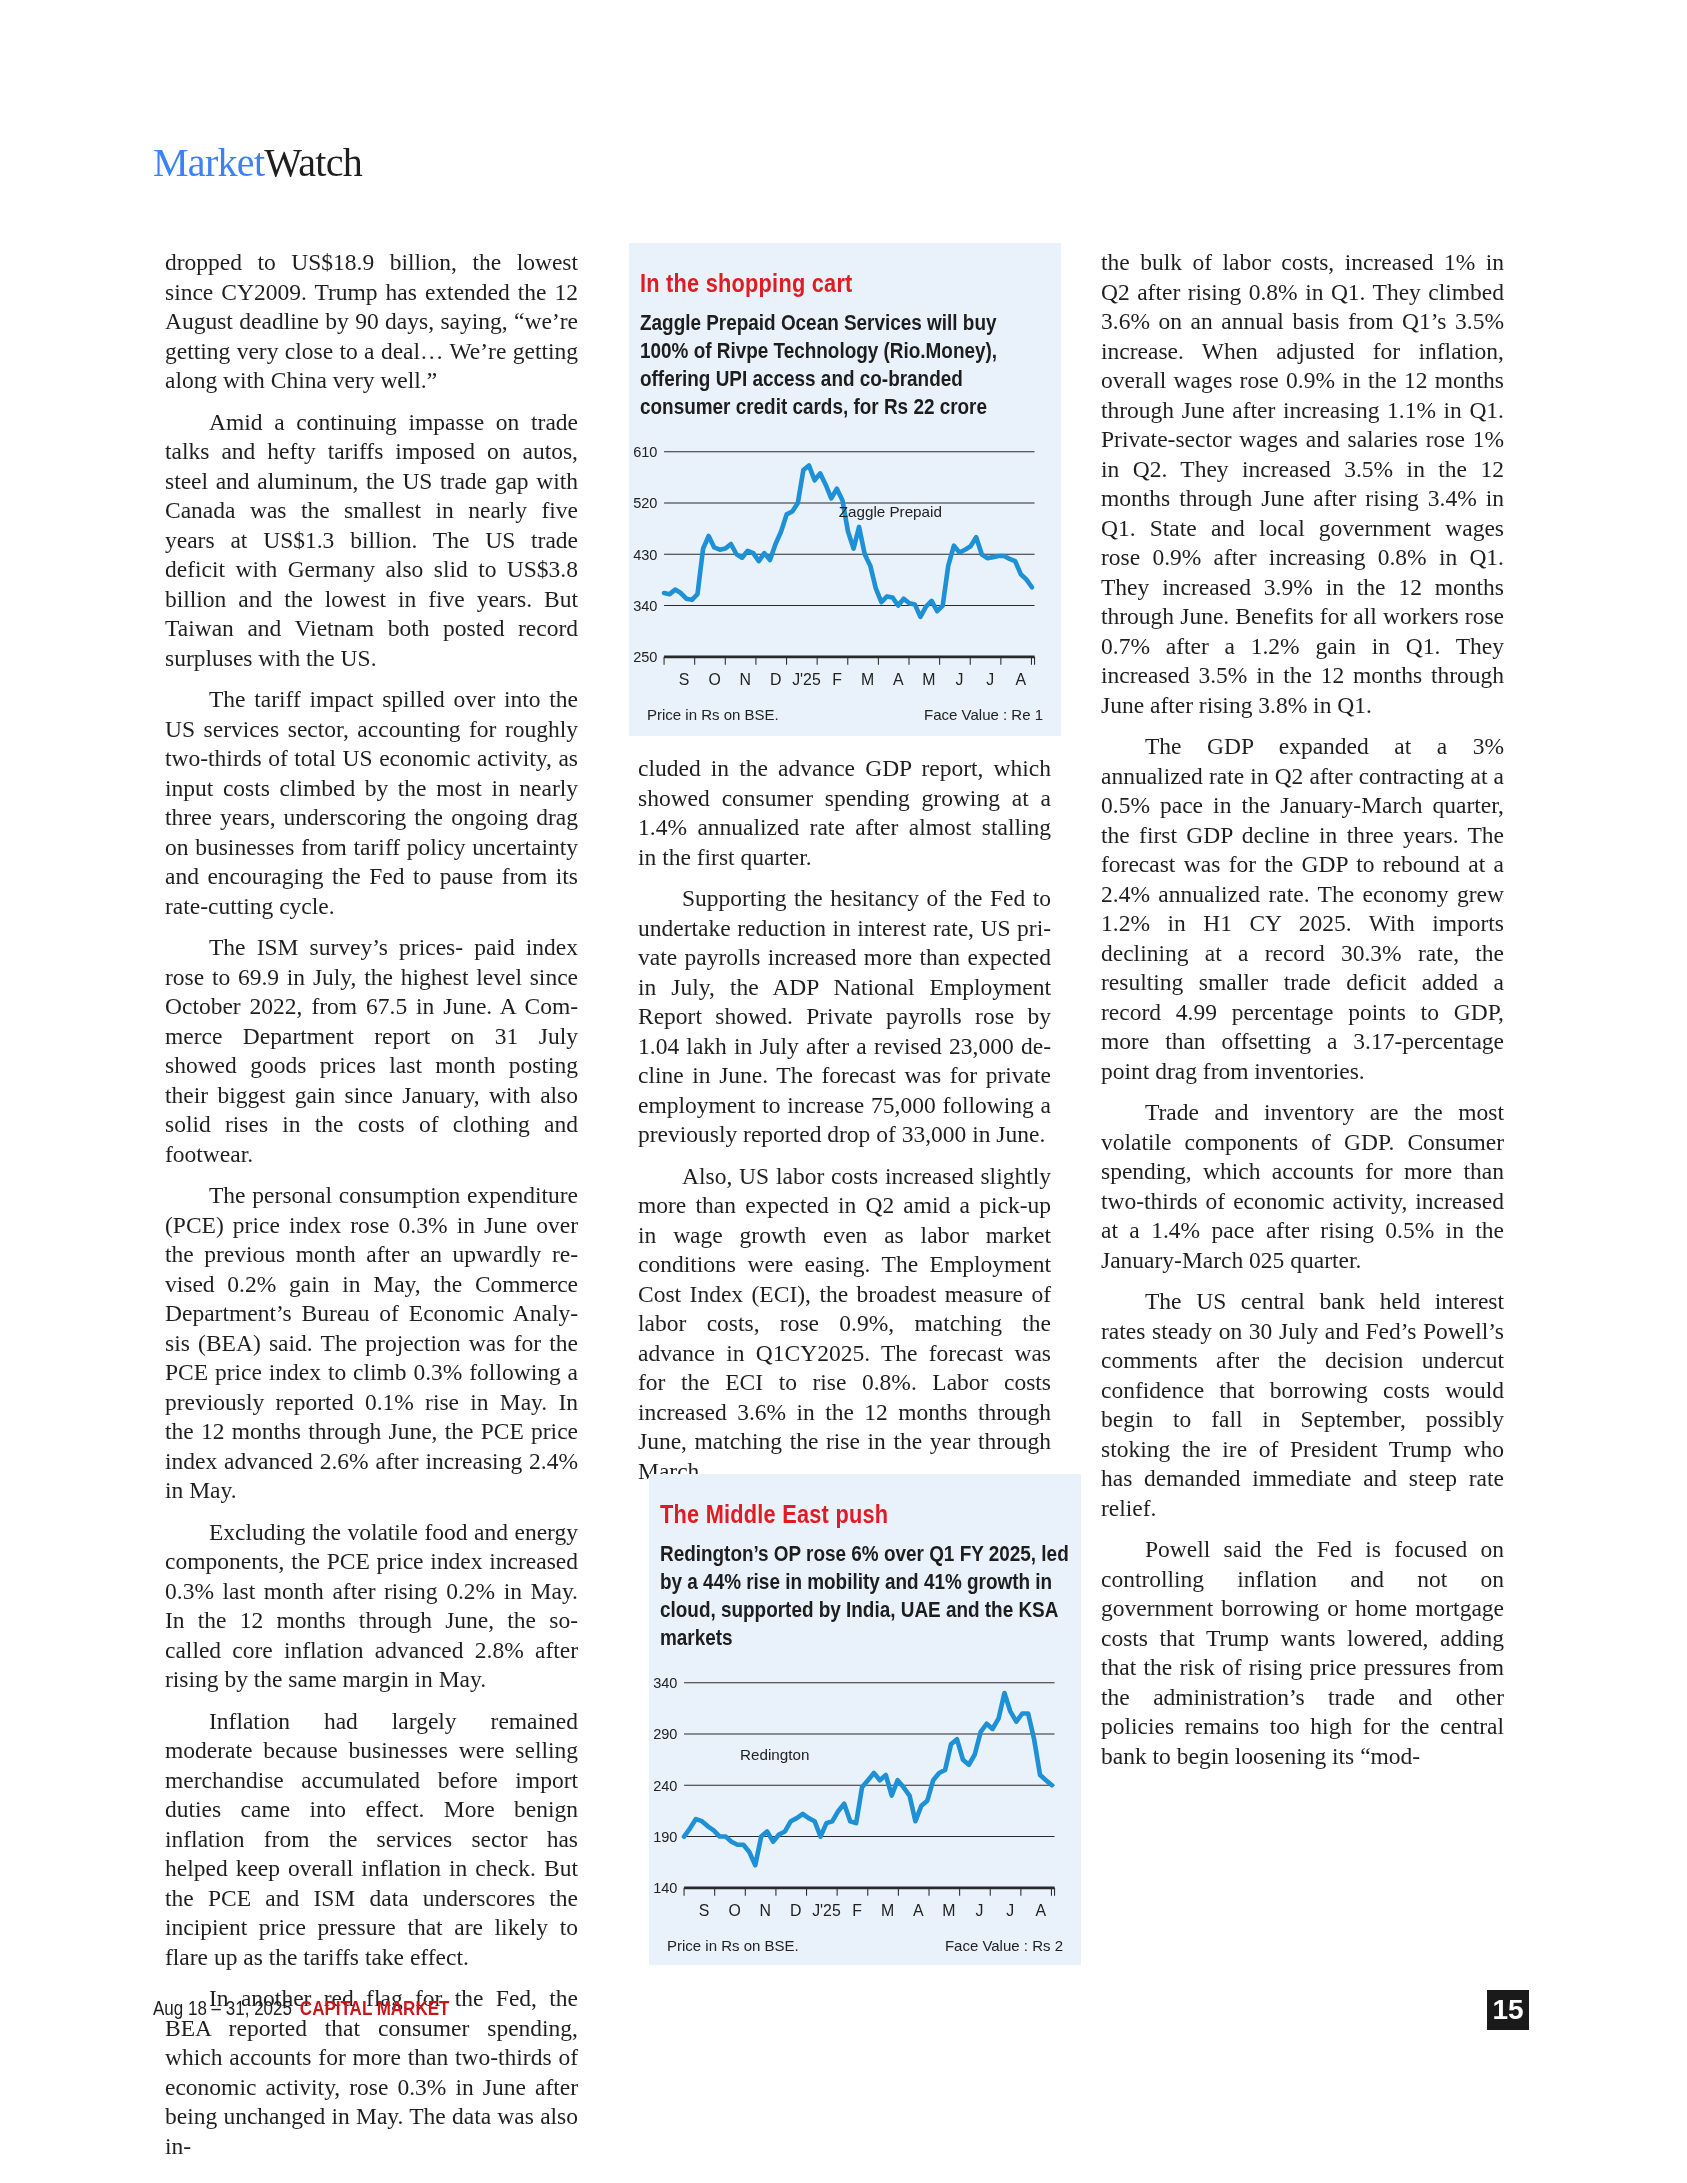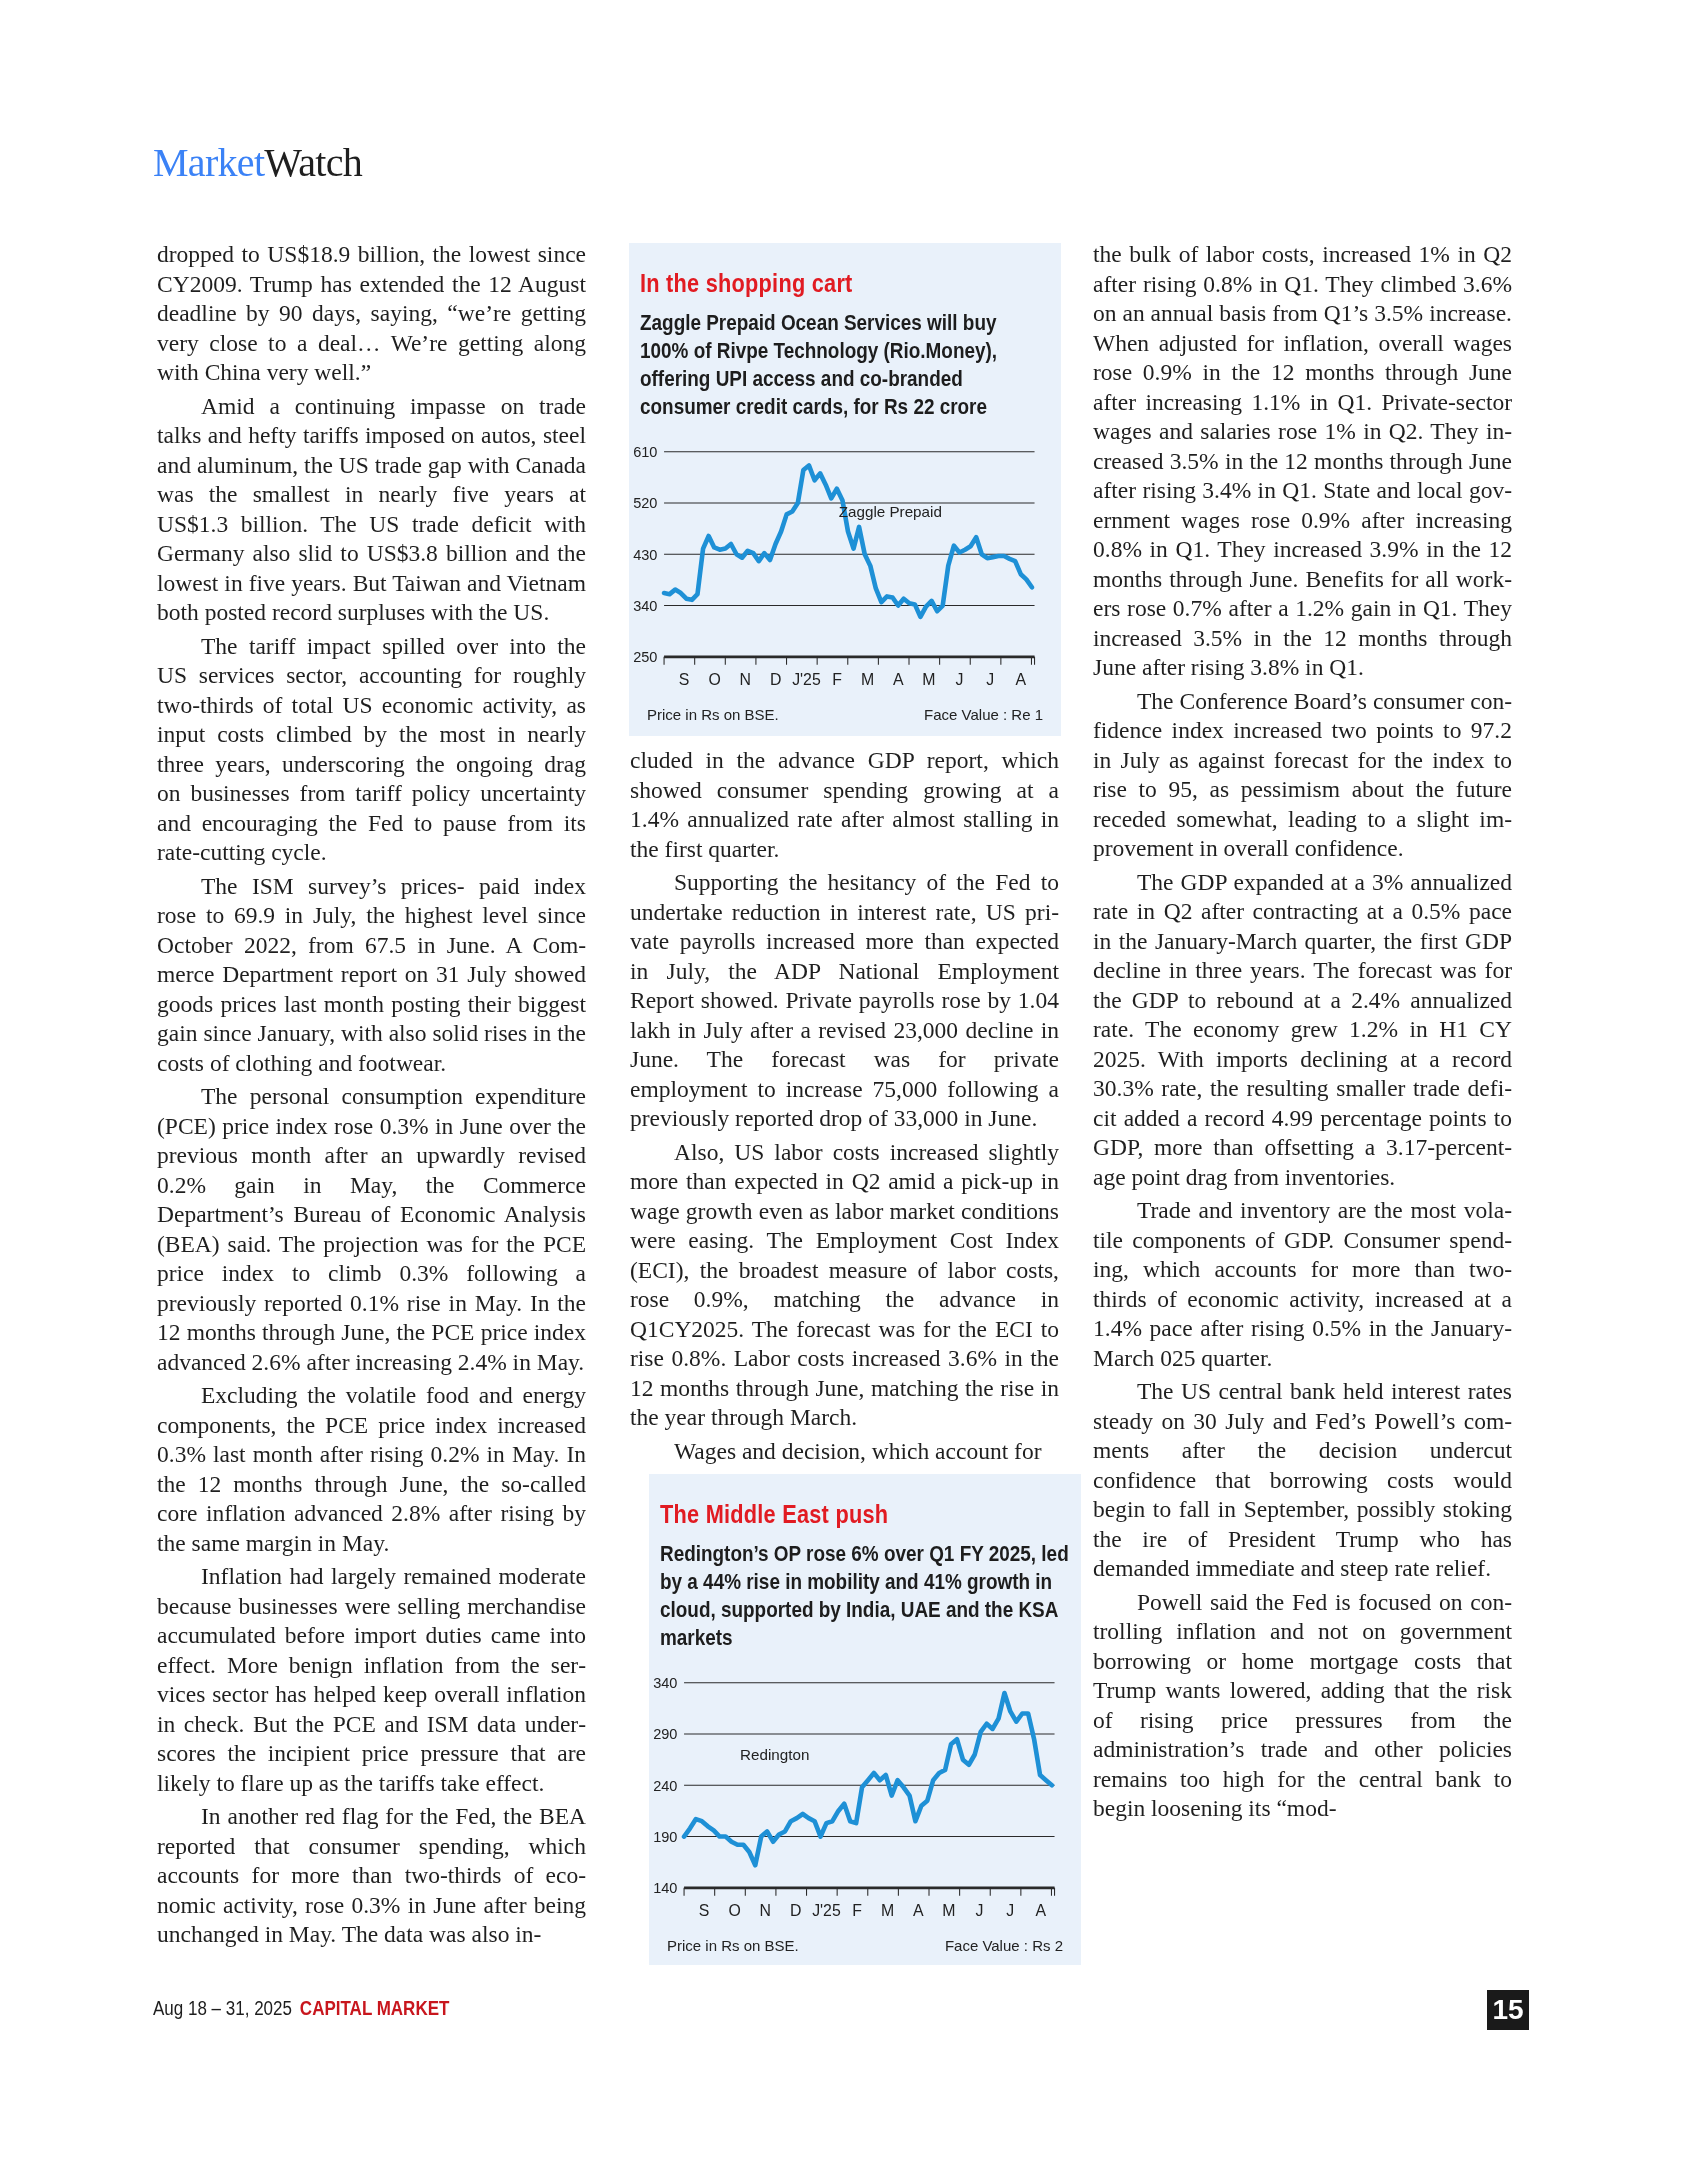--- a/index.html
+++ b/index.html
@@ -4,21 +4,21 @@
 <style>
   * { margin:0; padding:0; box-sizing:border-box; }
   html, body { width:1687px; height:2183px; background:#ffffff; }
   body { position:relative; overflow:hidden; font-family:"Liberation Serif", "DejaVu Serif", serif; color:#1f1f1f; }
 
   .masthead { position:absolute; left:153px; top:140px; font-family:"Liberation Serif", serif; font-size:40px; line-height:46px; letter-spacing:-0.7px; }
   .masthead .m1 { color:#3b82f6; }
   .masthead .m2 { color:#1f1f1f; }
 
   .col { position:absolute; font-size:23.5px; line-height:29.5px; text-align:justify; hyphens:manual; }
-  .col p { margin:4px; }
+  .col p { margin:12px; }
   .col p.indent { text-indent:44px; }
   .col1 { left:153px; top:236px; width:437px; }
   .col2a { left:626px; top:742px; width:437px; }
   .col3 { left:1089px; top:236px; width:427px; }
 
   .box { position:absolute; background:#e9f1fa; }
   .box1 { left:629px; top:243px; width:432px; height:493px; }
   .box2 { left:649px; top:1474px; width:432px; height:491px; }
 
   .box-title { position:absolute; left:11.2px; font-family:"Liberation Sans", "DejaVu Sans", sans-serif; font-weight:bold; font-size:26.5px; color:#e11b22; transform:scaleX(0.82); transform-origin:left top; white-space:nowrap; letter-spacing:0.3px; }
@@ -156,21 +156,20 @@
       </svg>
   </div>
   <div class="box-foot" style="top:463px;">
     <span>Price in Rs on BSE.</span>
     <span>Face Value : Rs 2</span>
   </div>
 </div>
 
 <div class="col col3">
   <p>the bulk of labor costs, increased 1% in Q2 after rising 0.8% in Q1. They climbed 3.6% on an annual basis from Q1’s 3.5% increase. When adjusted for inflation, overall wages rose 0.9% in the 12 months through June after increasing 1.1% in Q1. Private-sector wages and salaries rose 1% in Q2. They in­creased 3.5% in the 12 months through June after rising 3.4% in Q1. State and local gov­ernment wages rose 0.9% after increasing 0.8% in Q1. They increased 3.9% in the 12 months through June. Benefits for all work­ers rose 0.7% after a 1.2% gain in Q1. They increased 3.5% in the 12 months through June after rising 3.8% in Q1.</p>
-  <p class="indent">The Conference Board’s consumer con­fidence index increased two points to 97.2 in July as against forecast for the index to rise to 95, as pessimism about the future receded somewhat, leading to a slight im­provement in overall confidence.</p>
   <p class="indent">The GDP expanded at a 3% annualized rate in Q2 after contracting at a 0.5% pace in the January-March quarter, the first GDP decline in three years. The forecast was for the GDP to rebound at a 2.4% annualized rate. The economy grew 1.2% in H1 CY 2025. With imports declining at a record 30.3% rate, the resulting smaller trade defi­cit added a record 4.99 percentage points to GDP, more than offsetting a 3.17-percent­age point drag from inventories.</p>
   <p class="indent">Trade and inventory are the most vola­tile components of GDP. Consumer spend­ing, which accounts for more than two-thirds of economic activity, increased at a 1.4% pace after rising 0.5% in the January-March 025 quarter.</p>
   <p class="indent">The US central bank held interest rates steady on 30 July and Fed’s Powell’s com­ments after the decision undercut confidence that borrowing costs would begin to fall in September, possibly stoking the ire of Presi­dent Trump who has demanded immediate and steep rate relief.</p>
   <p class="indent">Powell said the Fed is focused on con­trolling inflation and not on government bor­rowing or home mortgage costs that Trump wants lowered, adding that the risk of rising price pressures from the administration’s trade and other policies remains too high for the central bank to begin loosening its “mod-</p>
 </div>
 
 <div class="footer">
   <span class="date">Aug 18 – 31, 2025</span><span class="brand">CAPITAL MARKET</span>
 </div>
 <div class="page-num">15</div>

